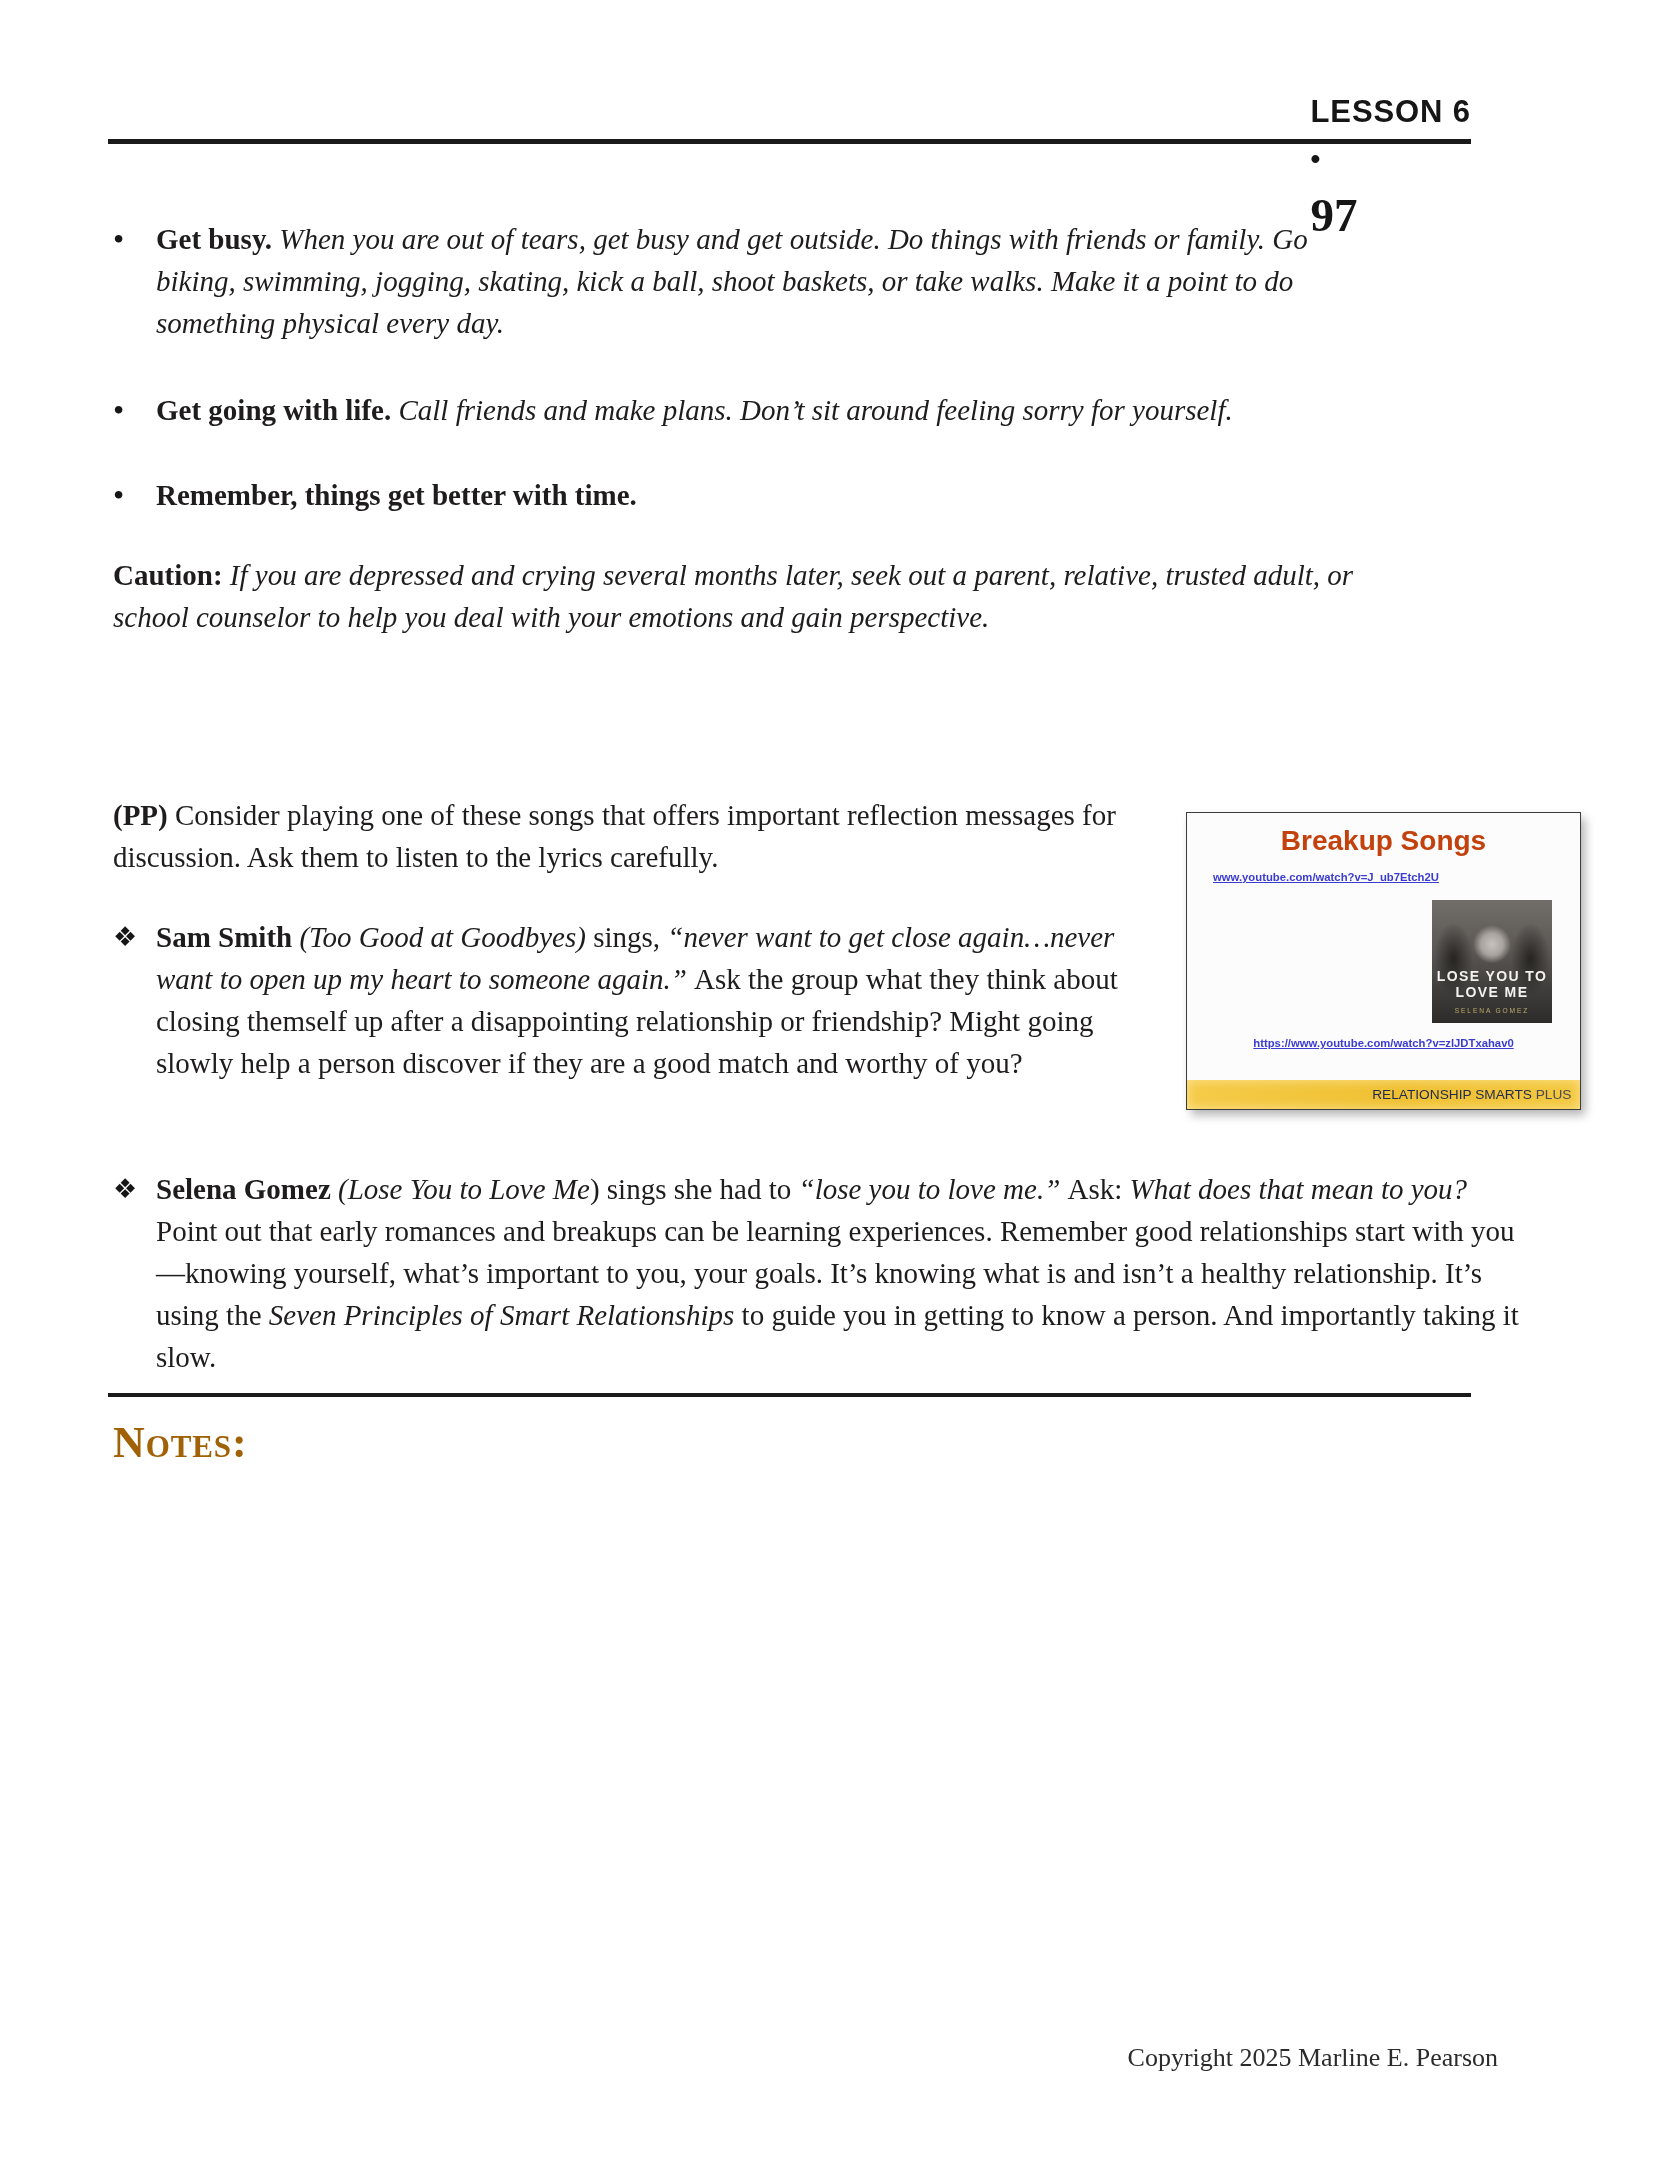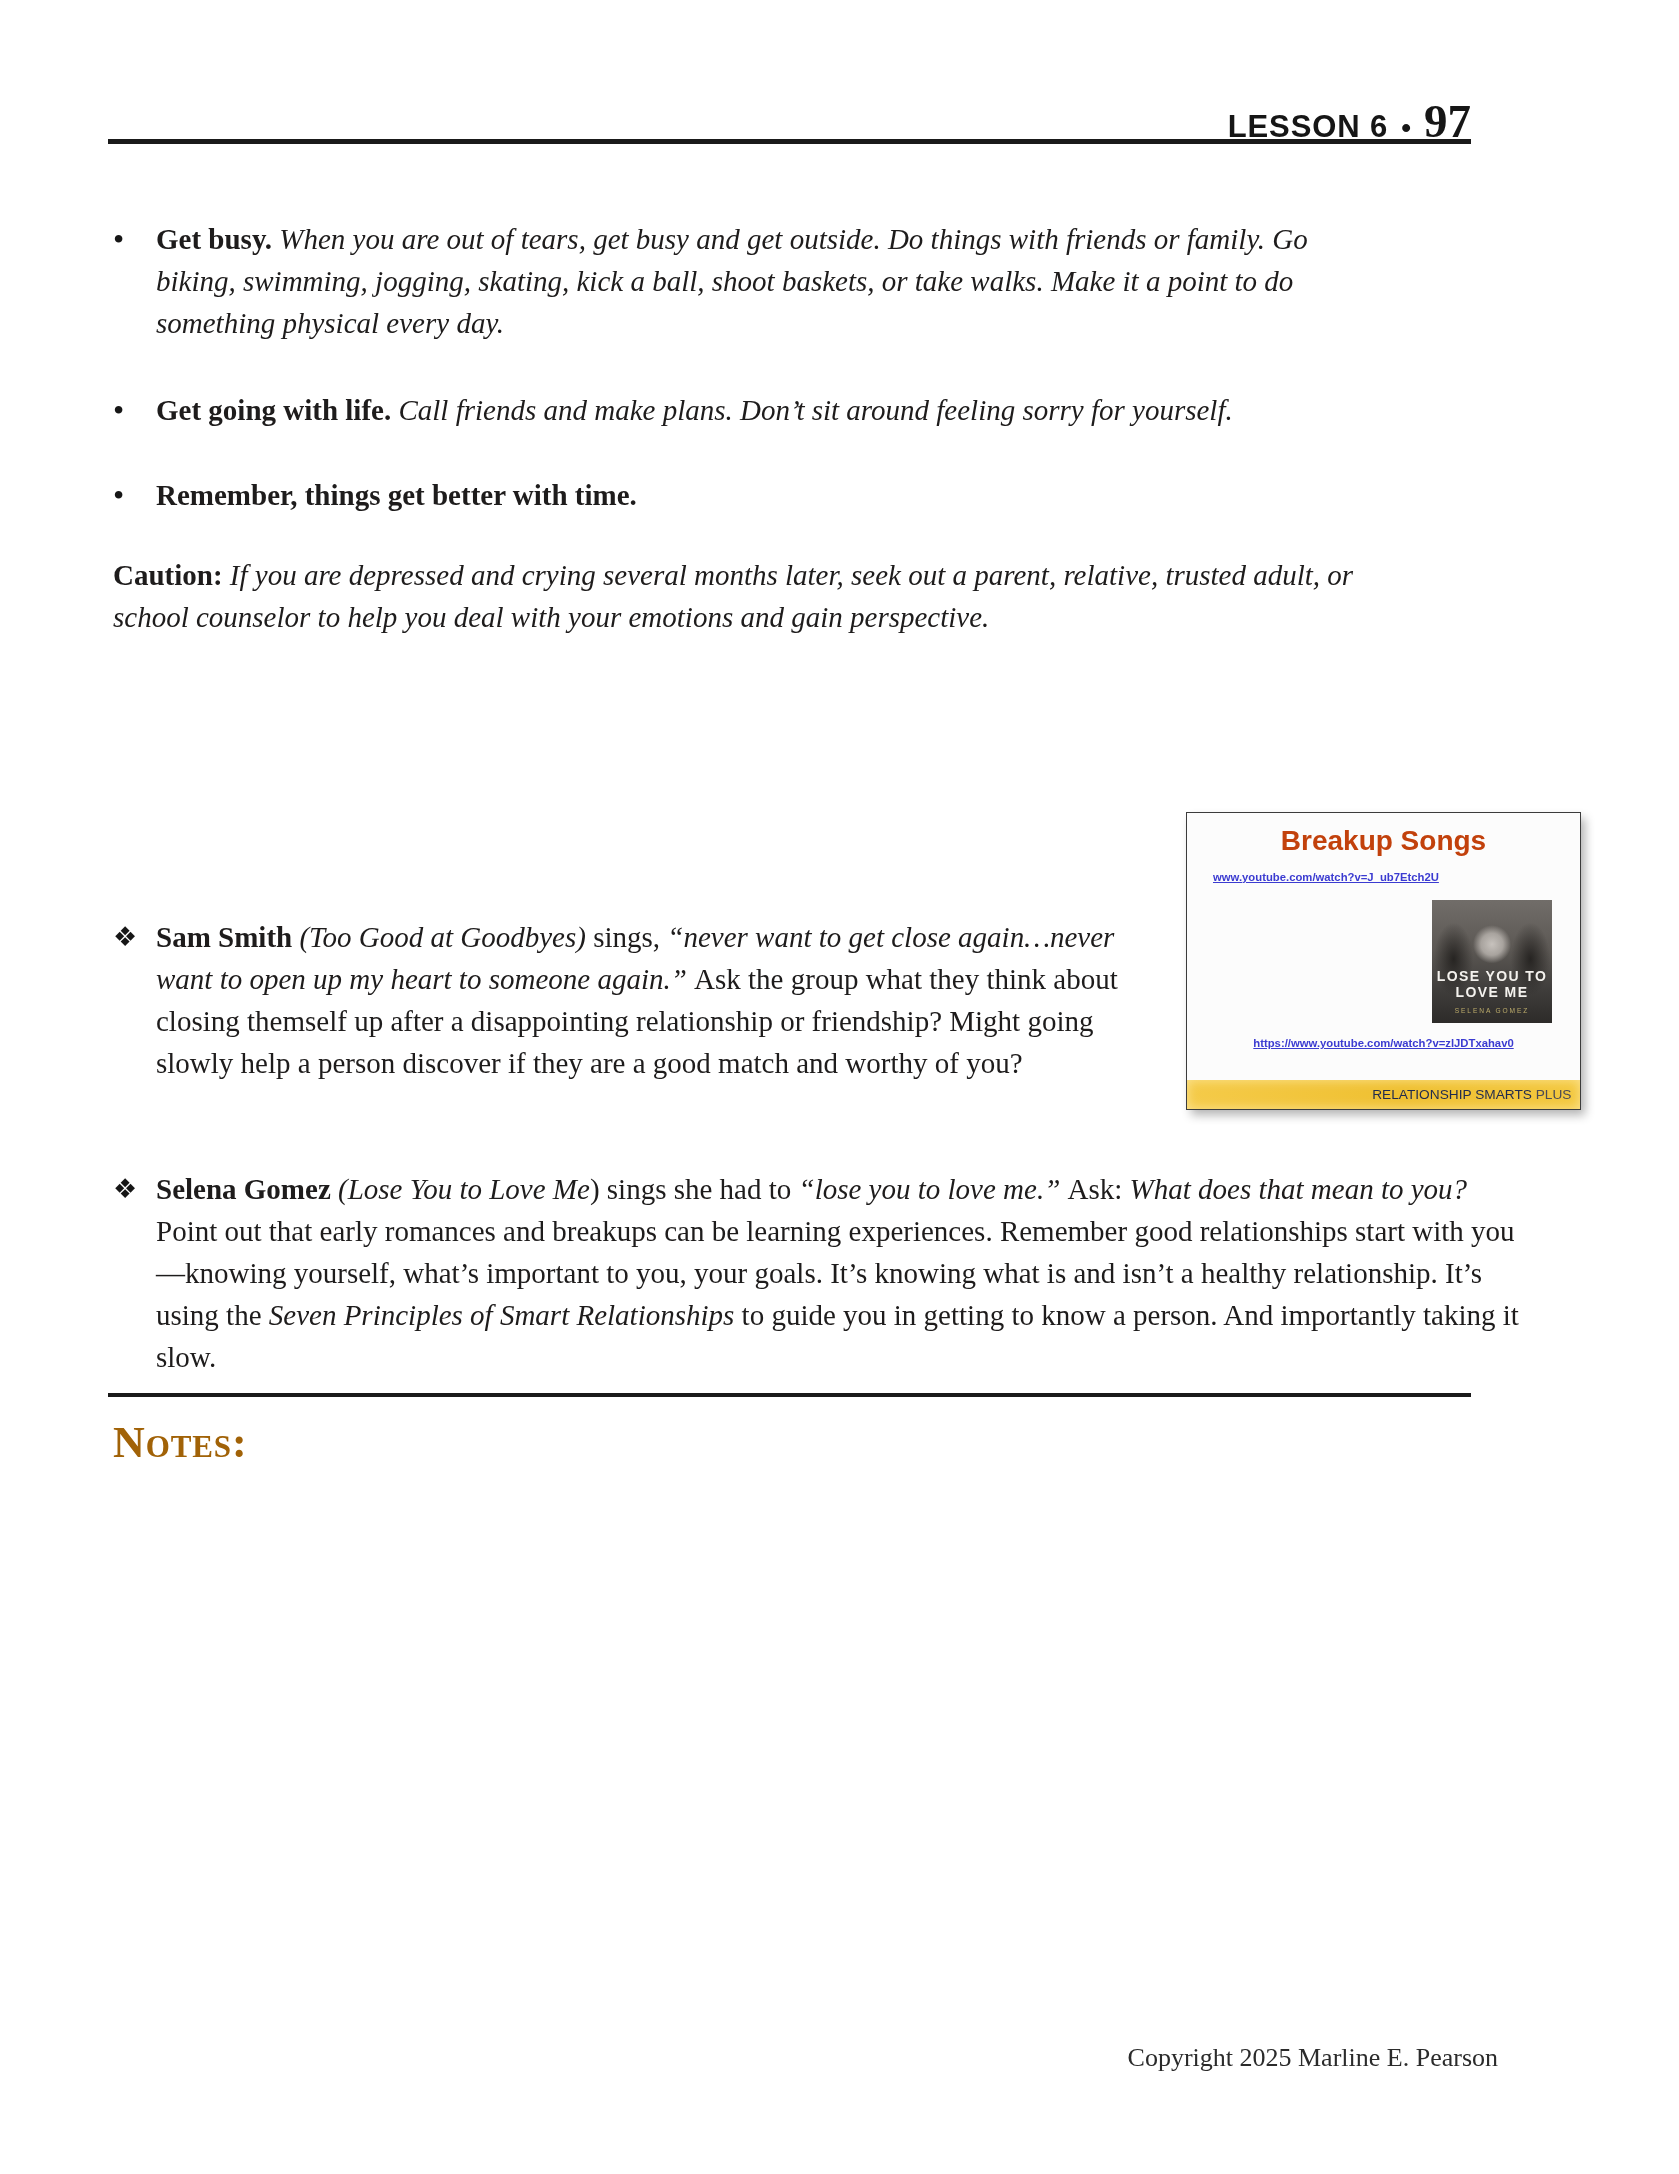--- a/index.html
+++ b/index.html
@@ -10,21 +10,21 @@
     font-family:"Liberation Serif", serif;
     color:#1e1c1c;
     overflow:hidden;
   }
   .abs{position:absolute;}
 
   
   .hdr{
     top:94px;right:209px;
     display:flex;align-items:baseline;gap:13px;
-    font-family:"Liberation Sans", sans-serif;font-weight:bold;color:#161616;
+    font-family:"Liberation Sans", sans-serif;font-weight:bold;color:#161616;flex-direction:column;
   }
   .hdr .lesson{font-size:31px;letter-spacing:0.9px;}
   .hdr .sep{font-size:28px;}
   .hdr .pagenum{font-size:47px;font-family:Liberation Serif, serif;}
   .rule{background:#1a1a1a;}
   .rule-top{left:108px;top:139px;width:1363px;height:4.7px;}
   .rule-mid{left:108px;top:1393px;width:1363px;height:3.8px;}
 
   
   .para{font-size:29px;line-height:42px;}
@@ -149,20 +149,21 @@
     <div class="bullet-text"><span class="run bold">Get going with life. </span><span class="run italic">Call friends and make plans. Don’t sit around feeling sorry for yourself.</span></div>
   </div>
   <div class="abs para bullet-item" style="left:113px;top:474px;width:1249px;">
     <span class="bullet-glyph">•</span>
     <div class="bullet-text"><span class="run bold">Remember, things get better with time.</span></div>
   </div>
 
   <div class="abs para" style="left:113px;top:554px;width:1252px;"><span class="run bold">Caution: </span><span class="run italic">If you are depressed and crying several months later, seek out a parent, relative, trusted adult, or school counselor to help you deal with your emotions and gain perspective.</span></div>
 
 
+  <div class="abs para" style="left:113px;top:794px;width:1026px;"><span class="run bold">(PP) </span><span class="run">Consider playing one of these songs that offers important reflection messages for discussion. Ask them to listen to the lyrics carefully.</span></div>
 
   <div class="abs slide">
     <div class="abs slide-title">Breakup Songs</div>
     <div class="abs slide-link slide-link1">www.youtube.com/watch?v=J_ub7Etch2U</div>
 
 
     <div class="abs thumb thumb-right">
       <div class="abs ly-title">LOSE YOU TO LOVE ME</div>
       <div class="abs ly-artist">SELENA GOMEZ</div>
     </div>

